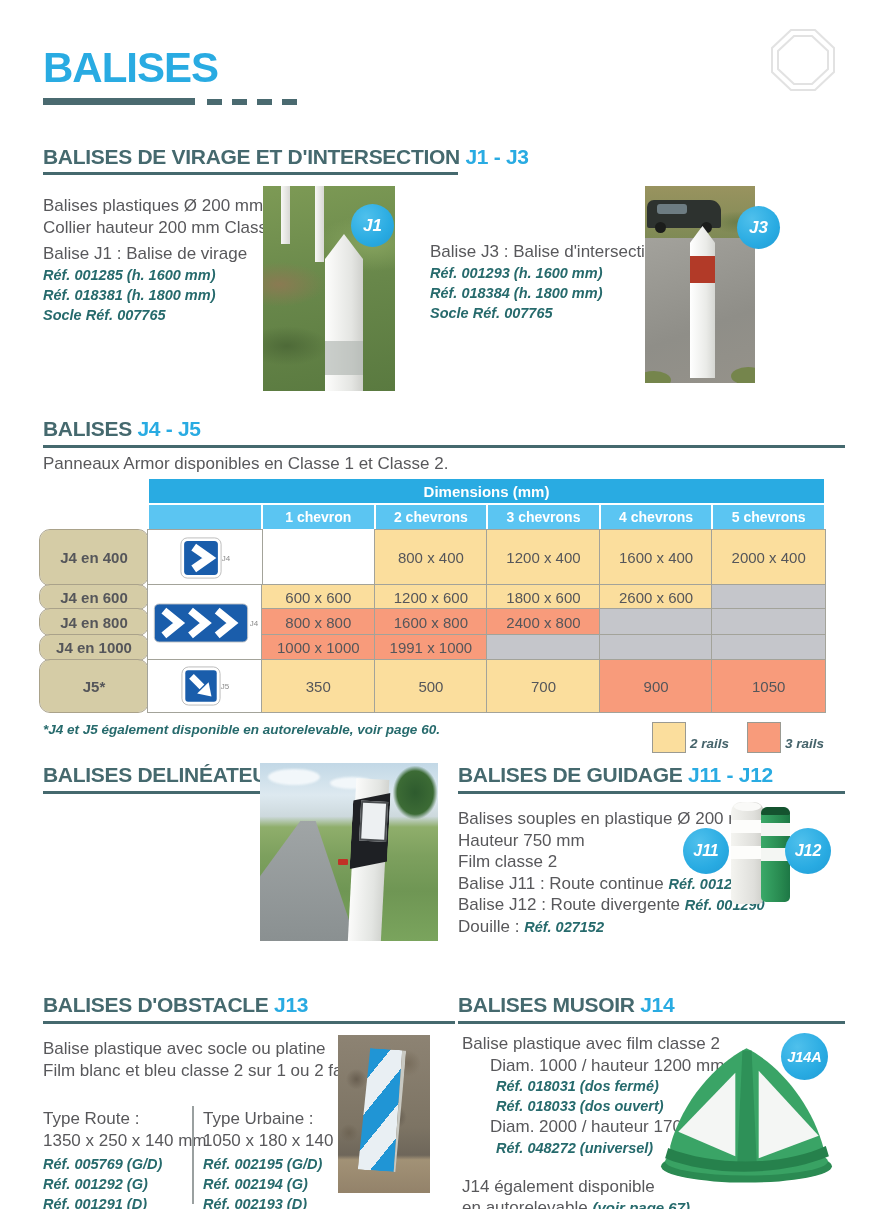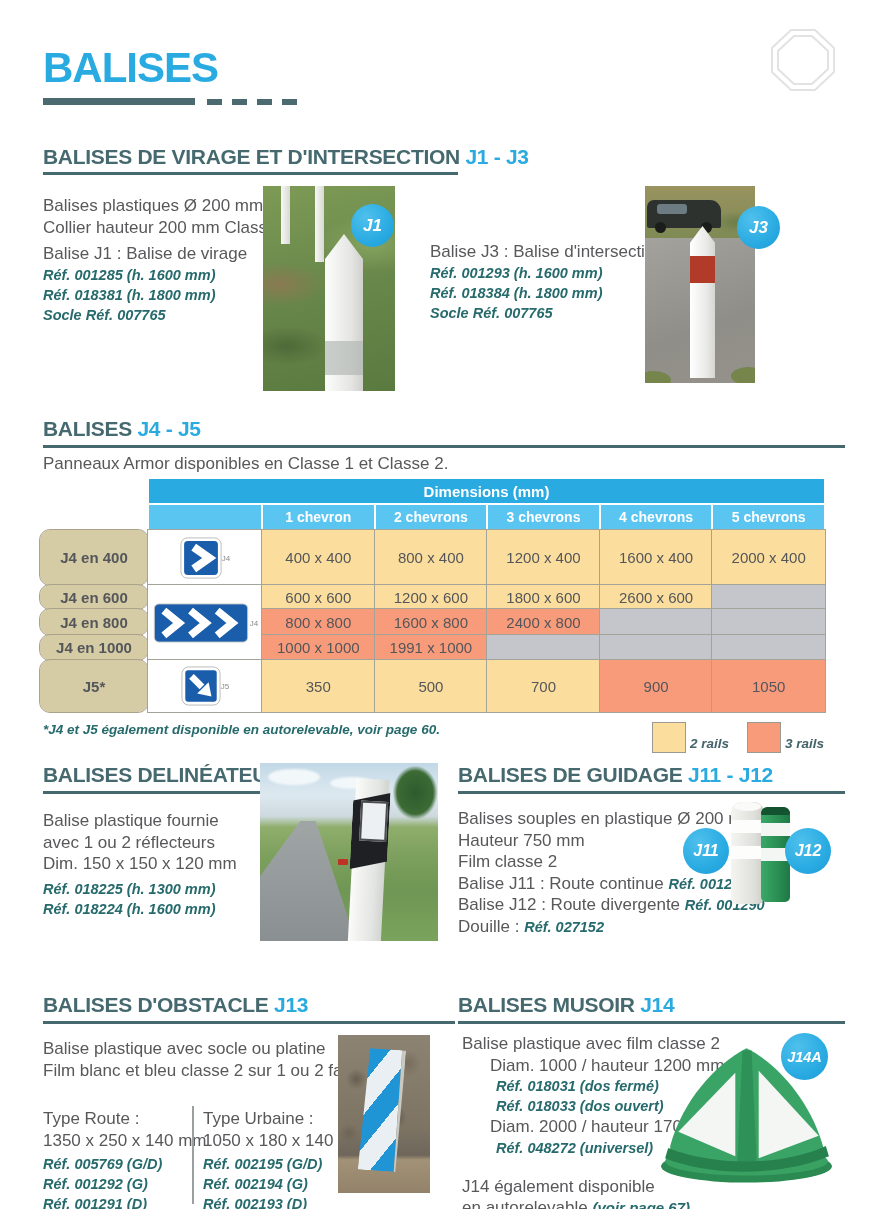--- a/index.html
+++ b/index.html
@@ -227,21 +227,20 @@
     <div class="sign-cell" style="grid-area:7/2;">
       <svg width="40" height="40" viewBox="0 0 42 42">
         <rect x="1" y="1" width="40" height="40" rx="7" fill="#fff" stroke="#b8b8b8"></rect>
         <rect x="4.5" y="4.5" width="33" height="33" rx="3" fill="#1a5dab"></rect>
         <line x1="11" y1="11" x2="22" y2="22" stroke="#fff" stroke-width="7"></line>
         <polygon points="32,32 17,29 29,17" fill="#fff"></polygon>
       </svg>
       <div class="sign-caption">J5</div>
     </div>
 
-    <div class="tc cell-yellow" style="grid-area:3/3;">400 x 400</div>
     <div class="tc cell-yellow" style="grid-area:3/4;">800 x 400</div>
     <div class="tc cell-yellow" style="grid-area:3/5;">1200 x 400</div>
     <div class="tc cell-yellow" style="grid-area:3/6;">1600 x 400</div>
     <div class="tc cell-yellow" style="grid-area:3/7;">2000 x 400</div>
 
     <div class="tc cell-yellow" style="grid-area:4/3;">600 x 600</div>
     <div class="tc cell-yellow" style="grid-area:4/4;">1200 x 600</div>
     <div class="tc cell-yellow" style="grid-area:4/5;">1800 x 600</div>
     <div class="tc cell-yellow" style="grid-area:4/6;">2600 x 600</div>
     <div class="tc cell-gray" style="grid-area:4/7;"></div>
@@ -270,27 +269,20 @@
   <div class="legend-label" style="left:690px;top:736px;">2 rails</div>
   <div class="legend-swatch cell-salmon" style="left:747px;top:722px;"></div>
   <div class="legend-label" style="left:785px;top:736px;">3 rails</div>
 
   <div class="sec-title" style="left:43px;top:763px;">
     <span>BALISES DELINÉATEUR</span>
     <span class="code">J6</span>
   </div>
   <div class="sec-rule" style="left:43px;top:791px;width:222px;"></div>
 
-  <div style="position:absolute;left:43px;top:810px;">
-    <div class="body-line">Balise plastique fournie</div>
-    <div class="body-line">avec 1 ou 2 réflecteurs</div>
-    <div class="body-line">Dim. 150 x 150 x 120 mm</div>
-    <div class="ref-line" style="margin-top:4px;">Réf. 018225 (h. 1300 mm)</div>
-    <div class="ref-line">Réf. 018224 (h. 1600 mm)</div>
-  </div>
 
   <div class="photo photo-j6">
     <div class="j6-cloud" style="left:8px;top:6px;width:52px;height:16px;"></div>
     <div class="j6-cloud" style="left:70px;top:14px;width:44px;height:12px;"></div>
     <div class="j6-tree"></div>
     <div class="j6-road"></div>
     <div class="j6-car" style="left:78px;top:96px;"></div>
     <div class="j6-car" style="left:100px;top:100px;width:8px;height:5px;"></div>
     <div class="j6-post">
       <div class="j6-panel"></div>

